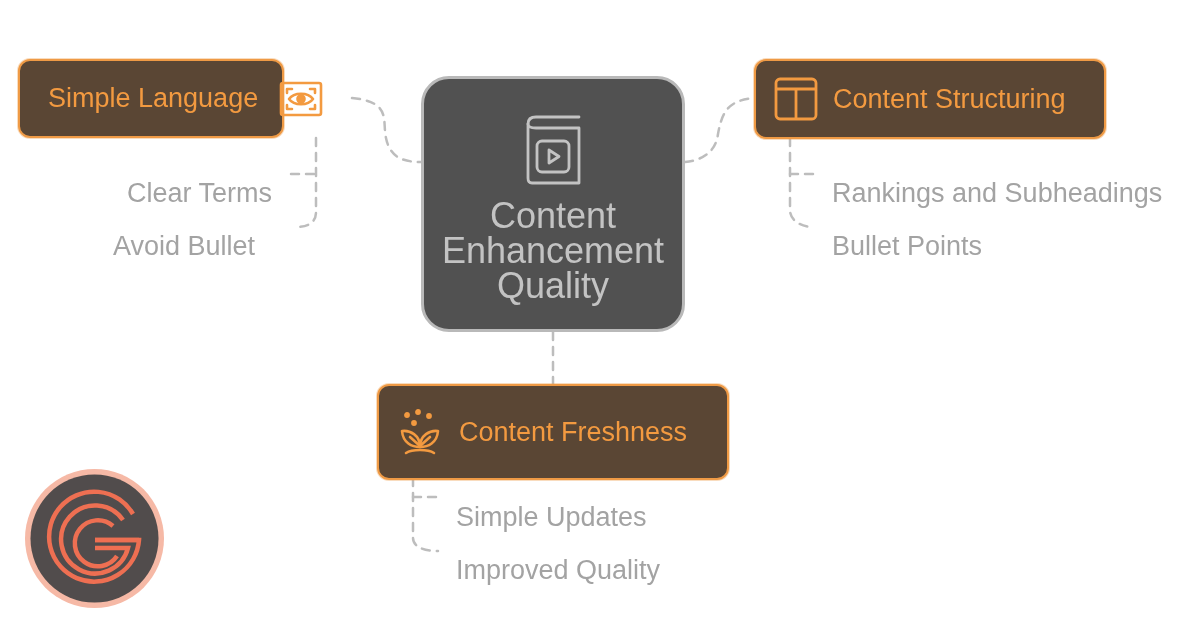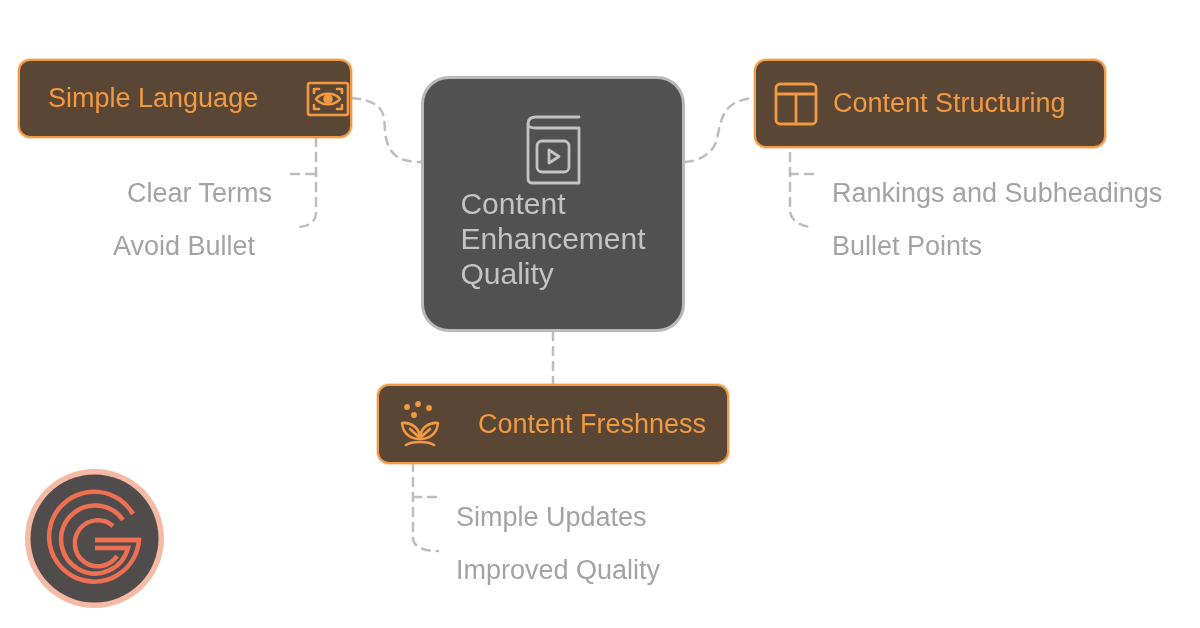--- a/index.html
+++ b/index.html
@@ -13,21 +13,21 @@
     background: #5a4634; border: 2px solid #ef9a45; border-radius: 12px;
     display: flex; align-items: center; color: #f39a40; font-size: 27px;
     box-shadow: 0 0 0 1px rgba(239,154,69,0.35);
   }
   .node .label { white-space: nowrap; }
   .center-node {
     position: absolute; left: 421px; top: 76px; width: 264px; height: 256px;
     box-sizing: border-box; background: #515151; border: 3px solid #b9b9b9; border-radius: 28px;
     display: flex; flex-direction: column; align-items: center; color: #c3c3c3;
   }
-  .center-node .title { font-size: 30px; line-height: 35px; margin-top: 0; }
+  .center-node .title { font-size: 36px; line-height: 35px; text-align: center; margin-top: 12px; }
   .leaf { position: absolute; color: #a3a3a3; font-size: 27px; white-space: nowrap; margin-top: 21px; }
   .logo { position: absolute; left: 25px; top: 469px; width: 139px; height: 139px; }
 </style>
 </head>
 <body>
 
 <svg class="connectors" viewBox="0 0 1200 628">
   <g fill="none" stroke="#bdbdbd" stroke-width="2.5" stroke-dasharray="8 7" stroke-linecap="round">
 
     <path d="M352 98 C 392 102, 382 120, 386 138 C 390 158, 404 162, 421 162"></path>
@@ -40,21 +40,21 @@
     <path d="M291 174 L 316 174"></path>
 
     <path d="M790 138 L 790 210 C 790 220, 800 227, 814 227"></path>
     <path d="M790 174 L 818 174"></path>
 
     <path d="M413 463 L 413 538 C 413 546, 422 551, 438 551"></path>
     <path d="M413 497 L 440 497"></path>
   </g>
 </svg>
 
-<div class="node" style="left:18px; top:59px; width:334px; height:79px; padding-left:28px;justify-content:space-between;">
+<div class="node" style="left:18px; top:59px; width:266px; height:79px; padding-left:28px;">
   <span class="label">Simple Language</span>
   <span style="margin-left:21px; display:inline-flex;">
     <svg width="44" height="36" viewBox="0 0 44 36" fill="none" stroke="#f39a40" stroke-width="2.6" stroke-linecap="round" stroke-linejoin="round">
       <rect x="2" y="2" width="40" height="32" rx="2"></rect>
       <path d="M8 12 V8 H13 M31 8 H36 V12 M36 24 V28 H31 M13 28 H8 V24"></path>
       <path d="M10 18 C 15 11, 29 11, 34 18 C 29 25, 15 25, 10 18 Z"></path>
       <circle cx="22" cy="18" r="3.5" fill="#f39a40"></circle>
     </svg>
   </span>
 </div>
@@ -70,33 +70,33 @@
       <path d="M27 36 L 37 42.5 L 27 49 Z"></path>
     </svg>
   </span>
   <div class="title">
     <div>Content</div>
     <div>Enhancement</div>
     <div>Quality</div>
   </div>
 </div>
 
-<div class="node" style="left:754px; top:59px; width:352px; height:89px; padding-left:18px;">
+<div class="node" style="left:754px; top:59px; width:352px; height:80px; padding-left:18px;">
   <span style="display:inline-flex; margin-right:15px;">
     <svg width="44" height="44" viewBox="0 0 44 44" fill="none" stroke="#f39a40" stroke-width="2.8" stroke-linejoin="round">
       <rect x="2" y="2" width="40" height="40" rx="4"></rect>
       <path d="M2 12 H42 M22 12 V42"></path>
     </svg>
   </span>
   <span class="label">Content Structuring</span>
 </div>
 <div class="leaf" style="left:832px; top:157px;">Rankings and Subheadings</div>
 <div class="leaf" style="left:832px; top:210px;">Bullet Points</div>
 
-<div class="node" style="left:377px; top:384px; width:352px; height:80px; padding-left:19px;gap:19px;">
+<div class="node" style="left:377px; top:384px; width:352px; height:96px; padding-left:19px;">
   <span style="display:inline-flex; margin-right:17px;">
     <svg width="44" height="46" viewBox="0 0 44 46" fill="none" stroke="#f39a40" stroke-width="2.6" stroke-linecap="round" stroke-linejoin="round">
       <circle cx="9" cy="6" r="1.6" fill="#f39a40"></circle>
       <circle cx="20" cy="3" r="1.6" fill="#f39a40"></circle>
       <circle cx="31" cy="7" r="1.6" fill="#f39a40"></circle>
       <circle cx="16" cy="14" r="1.6" fill="#f39a40"></circle>
       <path d="M22 38 C 14 38, 5 34, 4 22 C 12 21, 22 26, 22 38 Z"></path>
       <path d="M22 38 C 30 38, 39 34, 40 22 C 32 21, 22 26, 22 38 Z"></path>
       <path d="M12 28 L 22 37 M32 28 L 22 37"></path>
       <path d="M8 44 C 14 40, 30 40, 36 44"></path>

